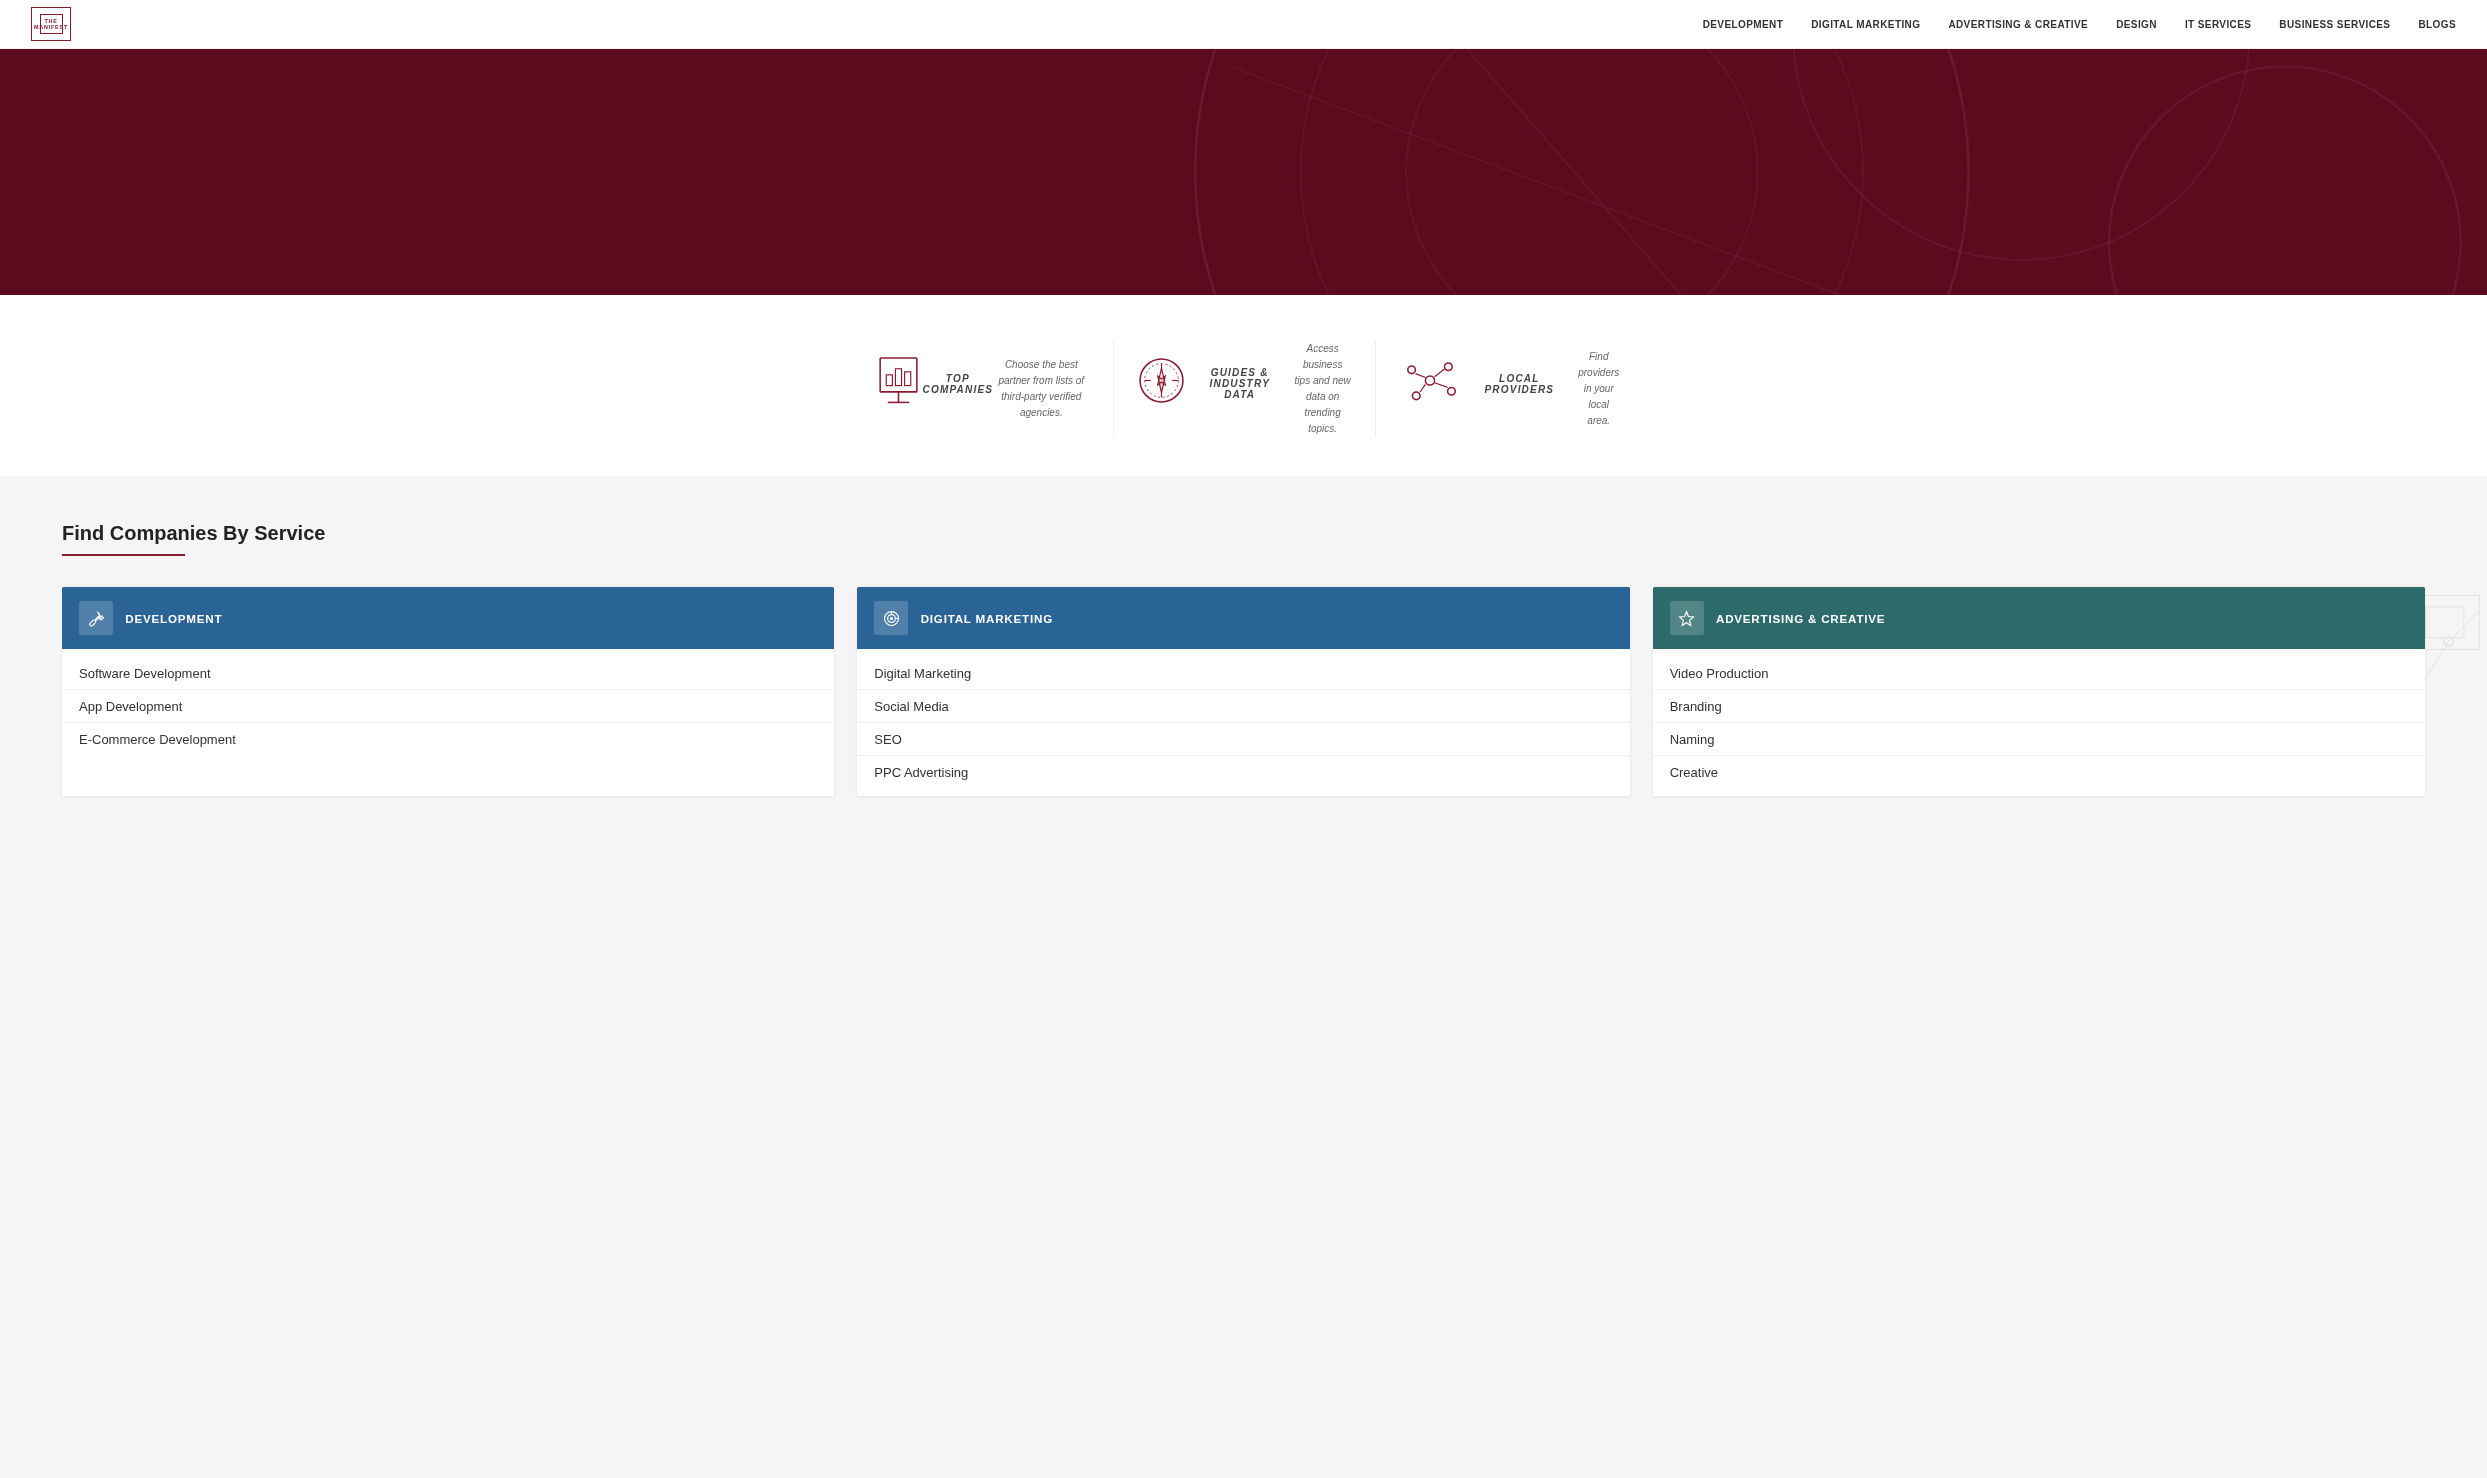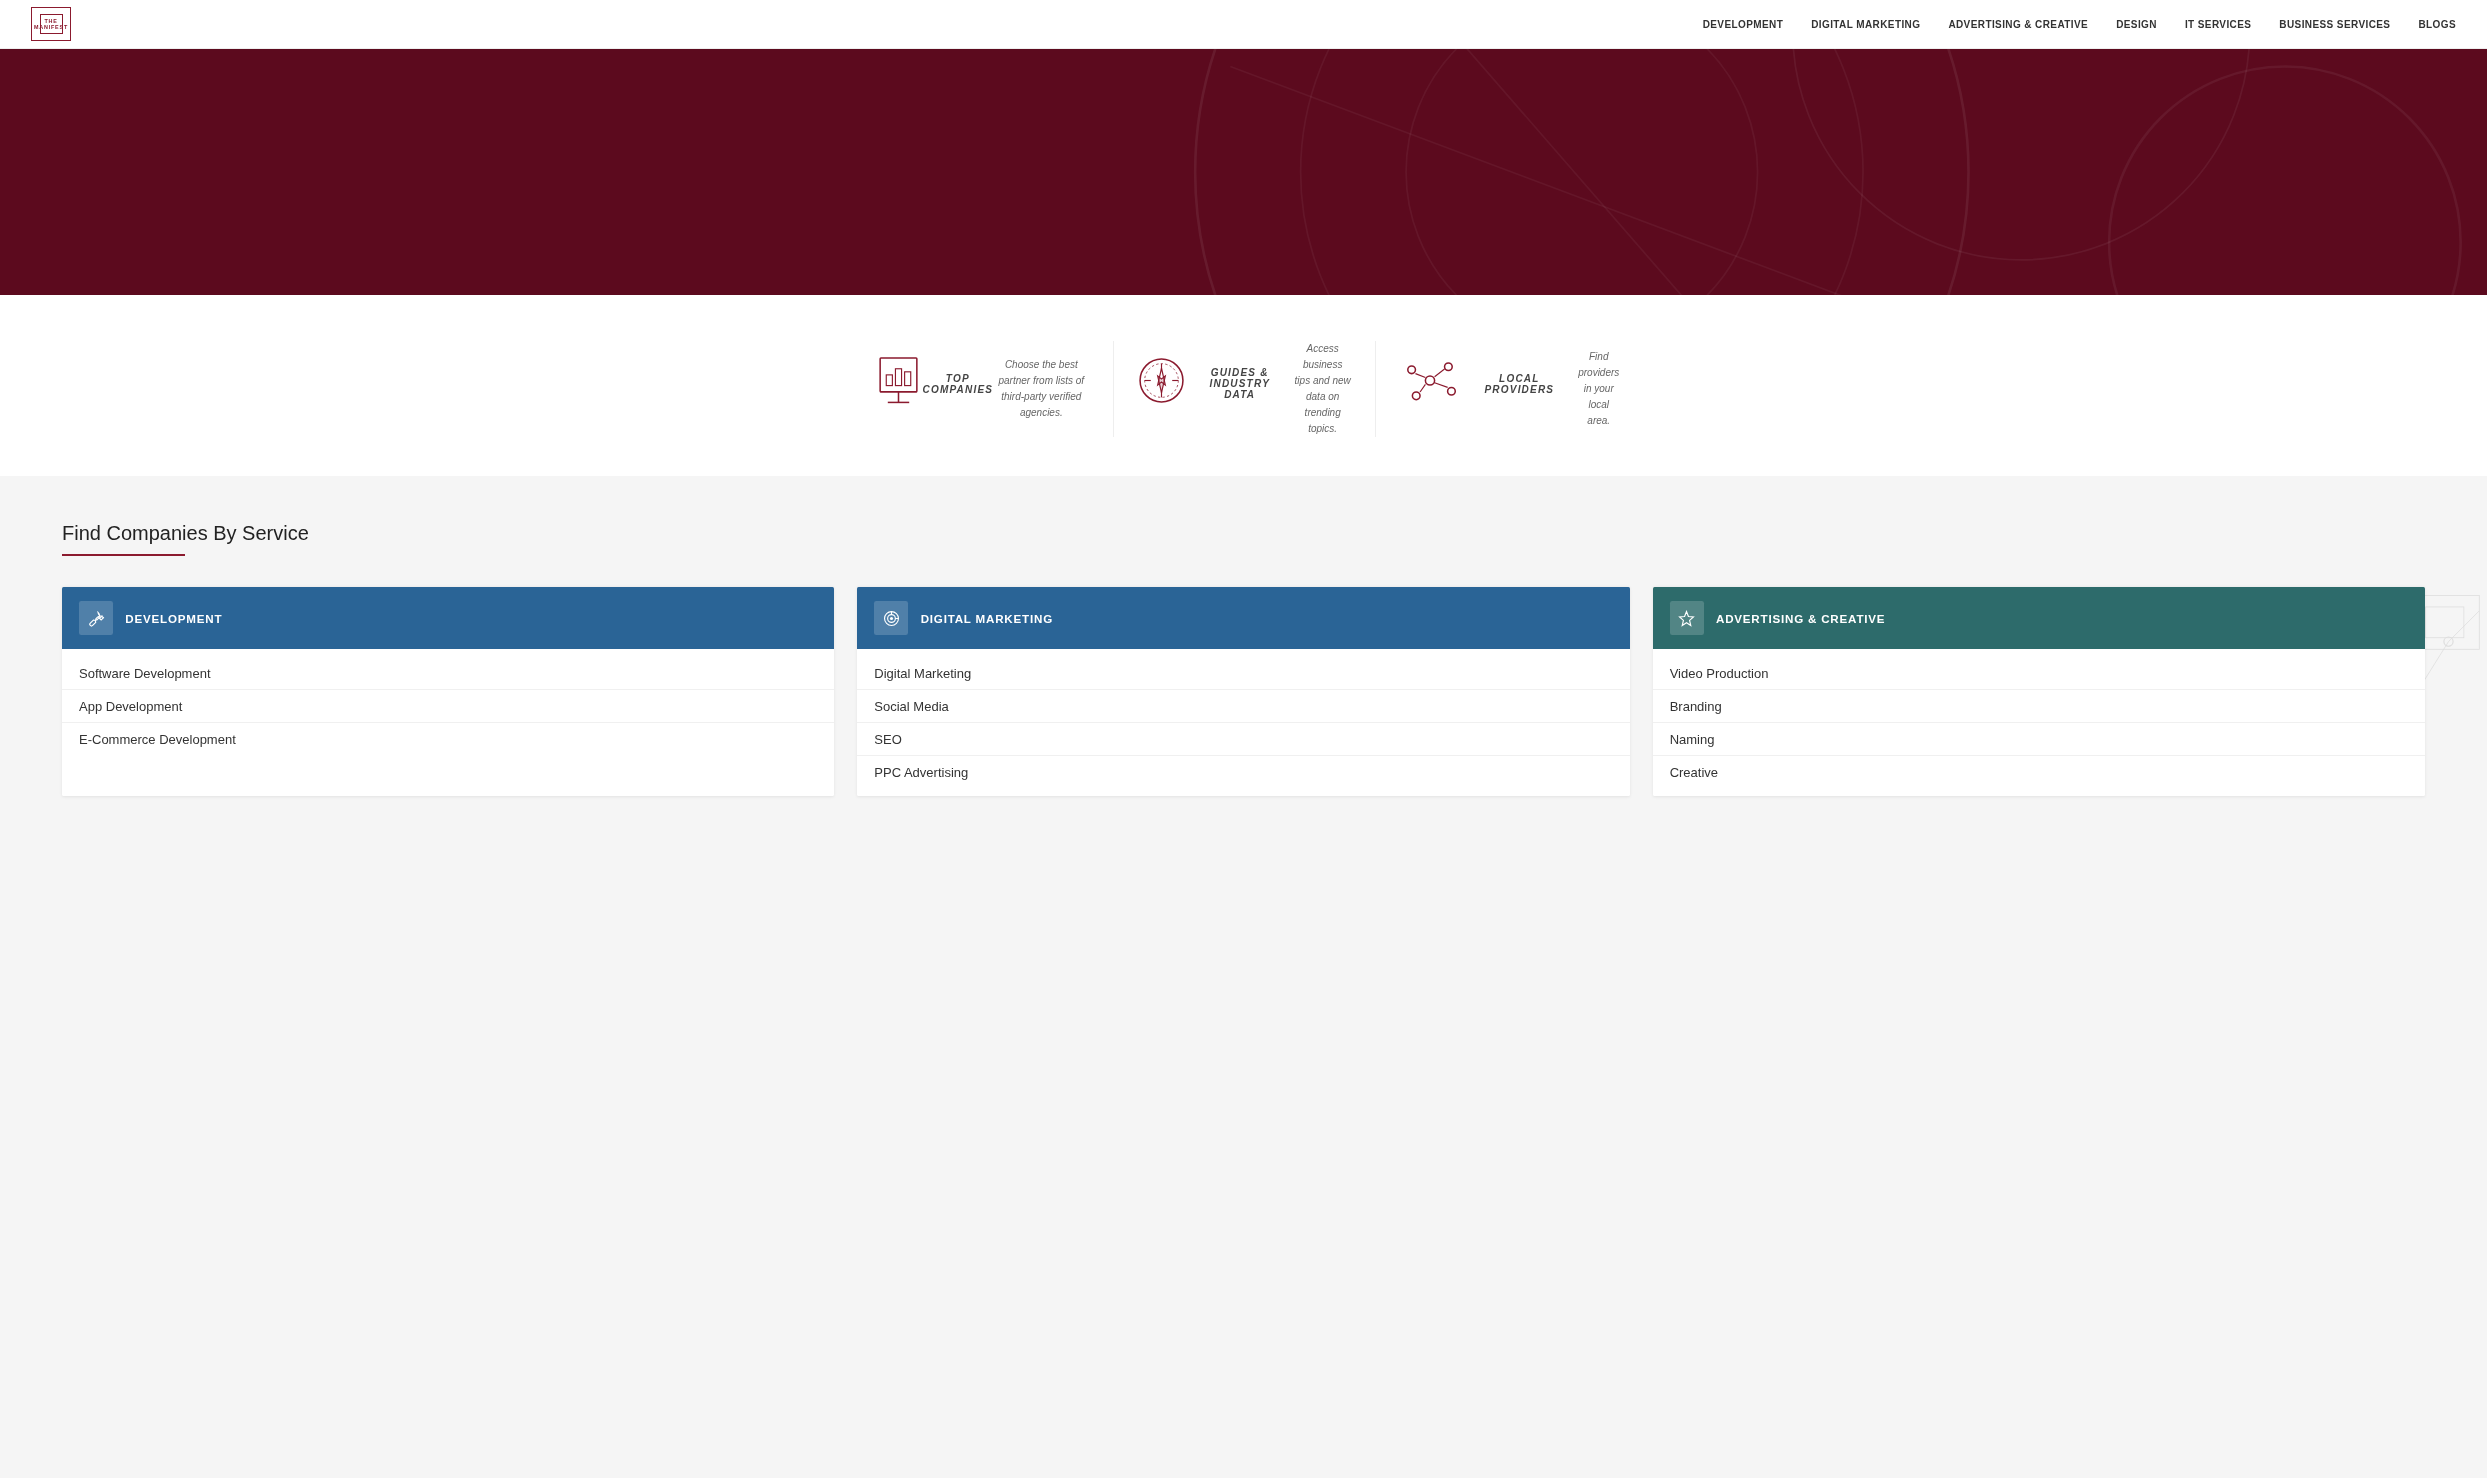--- a/index.html
+++ b/index.html
@@ -143,21 +143,21 @@
       position: relative;
       overflow: hidden;
     }
     .services-section-bg {
       position: absolute;
       right: 0; bottom: 0;
       pointer-events: none;
     }
     .section-title {
       font-size: 20px;
-      font-weight: 400;
+      font-weight: 700;
       color: #222;
       margin-bottom: 9.2px;
     }
     .section-underline {
       width: 123px;
       height: 2.3px;
       background: #8b1a2e;
       margin-bottom: 31px;
     }
     .service-cards {

